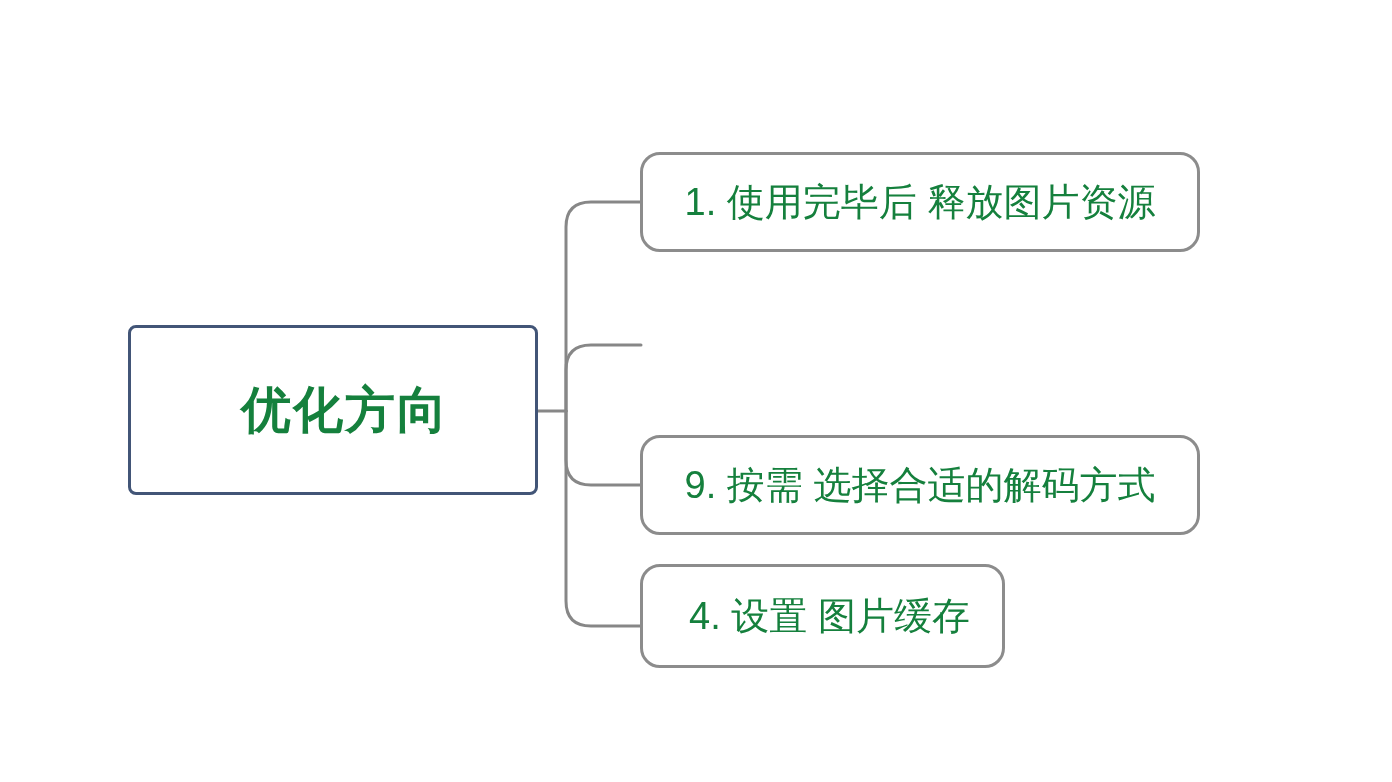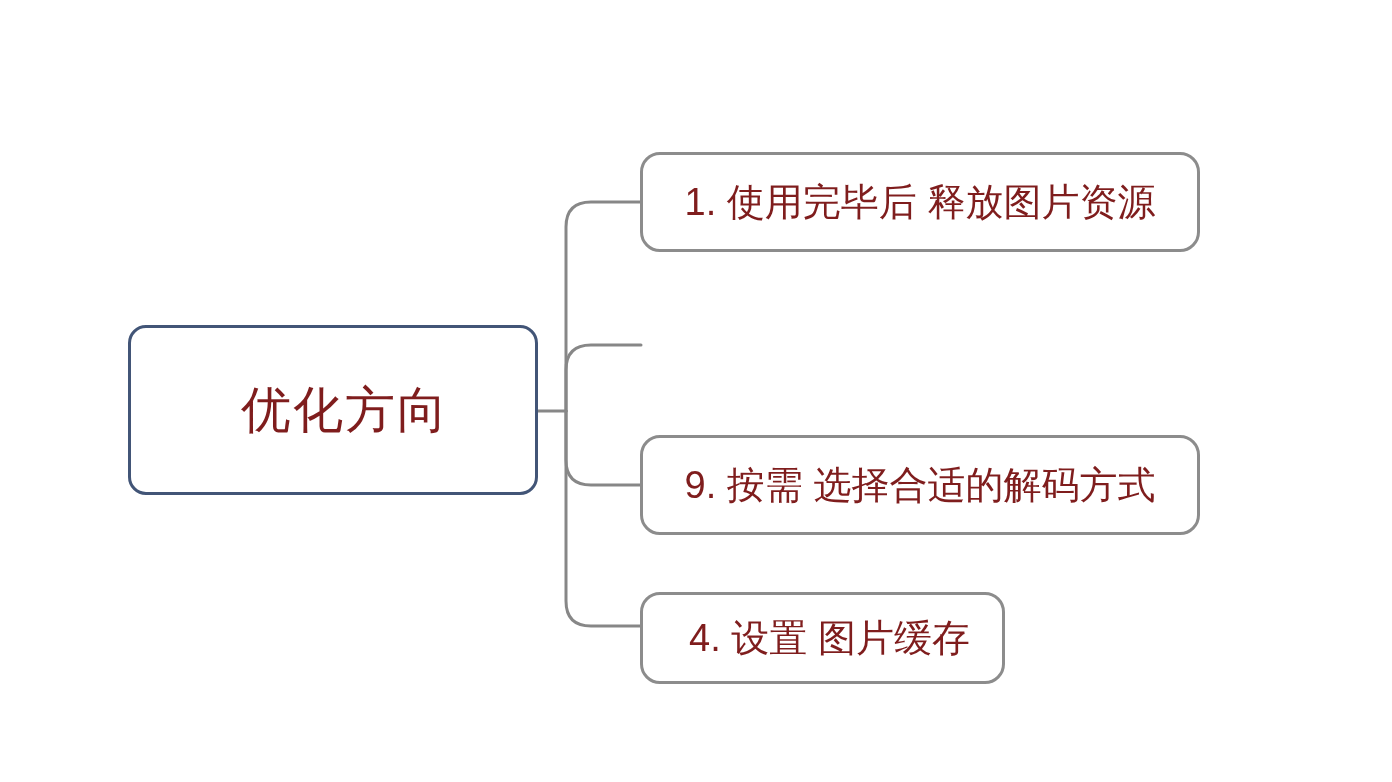--- a/index.html
+++ b/index.html
@@ -19,45 +19,45 @@
     left: 0; top: 0;
     width: 1392px; height: 782px;
     pointer-events: none;
   }
   .node {
     position: absolute;
     display: flex;
     align-items: center;
     justify-content: center;
     background: #ffffff;
-    color: #7f1d1d;
+    color: #15803d;
     white-space: nowrap;
     cursor: default;
   }
   .root-node {
     left: 128px; top: 325px;
     width: 410px; height: 170px;
     border: 3px solid #425577;
-    border-radius: 18px;
+    border-radius: 8px;
     font-size: 50px;
-    font-weight: normal;
+    font-weight: bold;
     letter-spacing: 2px;
     padding-left: 24px;
   }
   .branch-node {
     border: 3px solid #8c8c8c;
     border-radius: 20px;
     font-size: 38px;
     font-weight: 500;
     padding: 0 30px;
   }
   .branch-1 { left: 640px; top: 152px; width: 560px; height: 100px; }
   .branch-2 { left: 640px; top: 295px; width: 595px; height: 102px; }
   .branch-3 { left: 640px; top: 435px; width: 560px; height: 100px; }
-  .branch-4 { left: 640px; top: 592px; width: 365px; height: 92px; padding-left: 44px; }
+  .branch-4 { left: 640px; top: 564px; width: 365px; height: 104px; padding-left: 44px; }
 </style>
 </head>
 <body>
 
 <div class="canvas">
 
   <svg class="connectors" viewBox="0 0 1392 782" xmlns="http://www.w3.org/2000/svg">
     <g fill="none" stroke="#878787" stroke-width="3" stroke-linecap="round" stroke-linejoin="round">
       <path d="M 538 411 H 566"></path>
       <path d="M 566 411 V 227 Q 566 202 591 202 H 641"></path>

